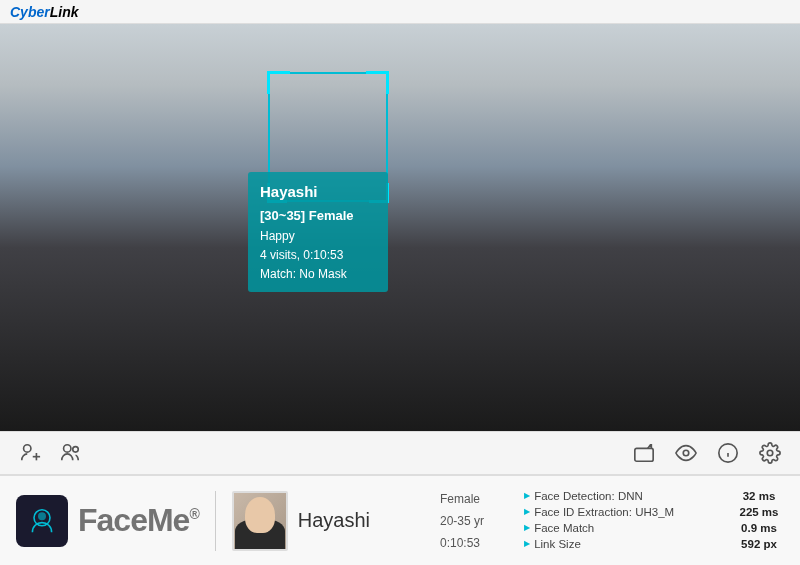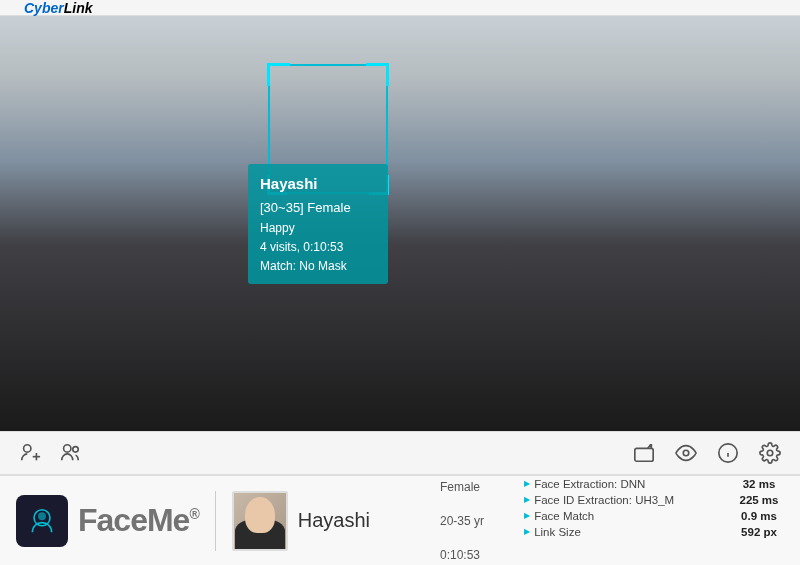--- a/index.html
+++ b/index.html
@@ -14,26 +14,26 @@
     .app-container {
       width: 800px;
       height: 565px;
       display: flex;
       flex-direction: column;
       background: #f0f0f0;
     }
 
     
     .title-bar {
-      height: 16px;
+      height: 24px;
       background: #f5f5f5;
       border-bottom: 1px solid #ddd;
       display: flex;
       align-items: center;
-      padding: 0 24px;
+      padding: 0 10px;
     }
 
     .cyberlink-logo {
       font-size: 14px;
       font-weight: bold;
       color: #000;
       font-style: italic;
     }
     .cyberlink-logo span {
       color: #0066cc;
@@ -122,21 +122,21 @@
       min-width: 140px;
     }
 
     .face-info-popup .name {
       font-size: 15px;
       font-weight: bold;
       margin-bottom: 2px;
     }
     .face-info-popup .age-gender {
       font-size: 13px;
-      font-weight: normal;
+      font-weight: bold;
     }
 
     
     .toolbar {
       height: 44px;
       background: #f5f5f5;
       border-top: 1px solid #ddd;
       border-bottom: 1px solid #ddd;
       display: flex;
       align-items: center;
@@ -260,21 +260,21 @@
 
     .stats-area {
       margin-left: auto;
       display: flex;
       gap: 40px;
     }
 
     .stats-col {
       display: flex;
       flex-direction: column;
-      gap: 16px;
+      gap: 4px;
     }
 
     .stat-item {
       font-size: 12px;
       color: #555;
       line-height: 1.5;
     }
 
     .metrics-col {
       display: flex;
@@ -422,21 +422,21 @@
 
     <div class="stats-area">
       <div class="stats-col">
         <div class="stat-item">Female</div>
         <div class="stat-item">20-35 yr</div>
         <div class="stat-item">0:10:53</div>
       </div>
       <div class="metrics-col">
         <div class="metric-item">
           <span class="metric-bullet">▶</span>
-          <span class="metric-label">Face Extraction: DNN</span>
+          <span class="metric-label">Face Detection: DNN</span>
           <span class="metric-value">32 ms</span>
         </div>
         <div class="metric-item">
           <span class="metric-bullet">▶</span>
           <span class="metric-label">Face ID Extraction: UH3_M</span>
           <span class="metric-value">225 ms</span>
         </div>
         <div class="metric-item">
           <span class="metric-bullet">▶</span>
           <span class="metric-label">Face Match</span>

